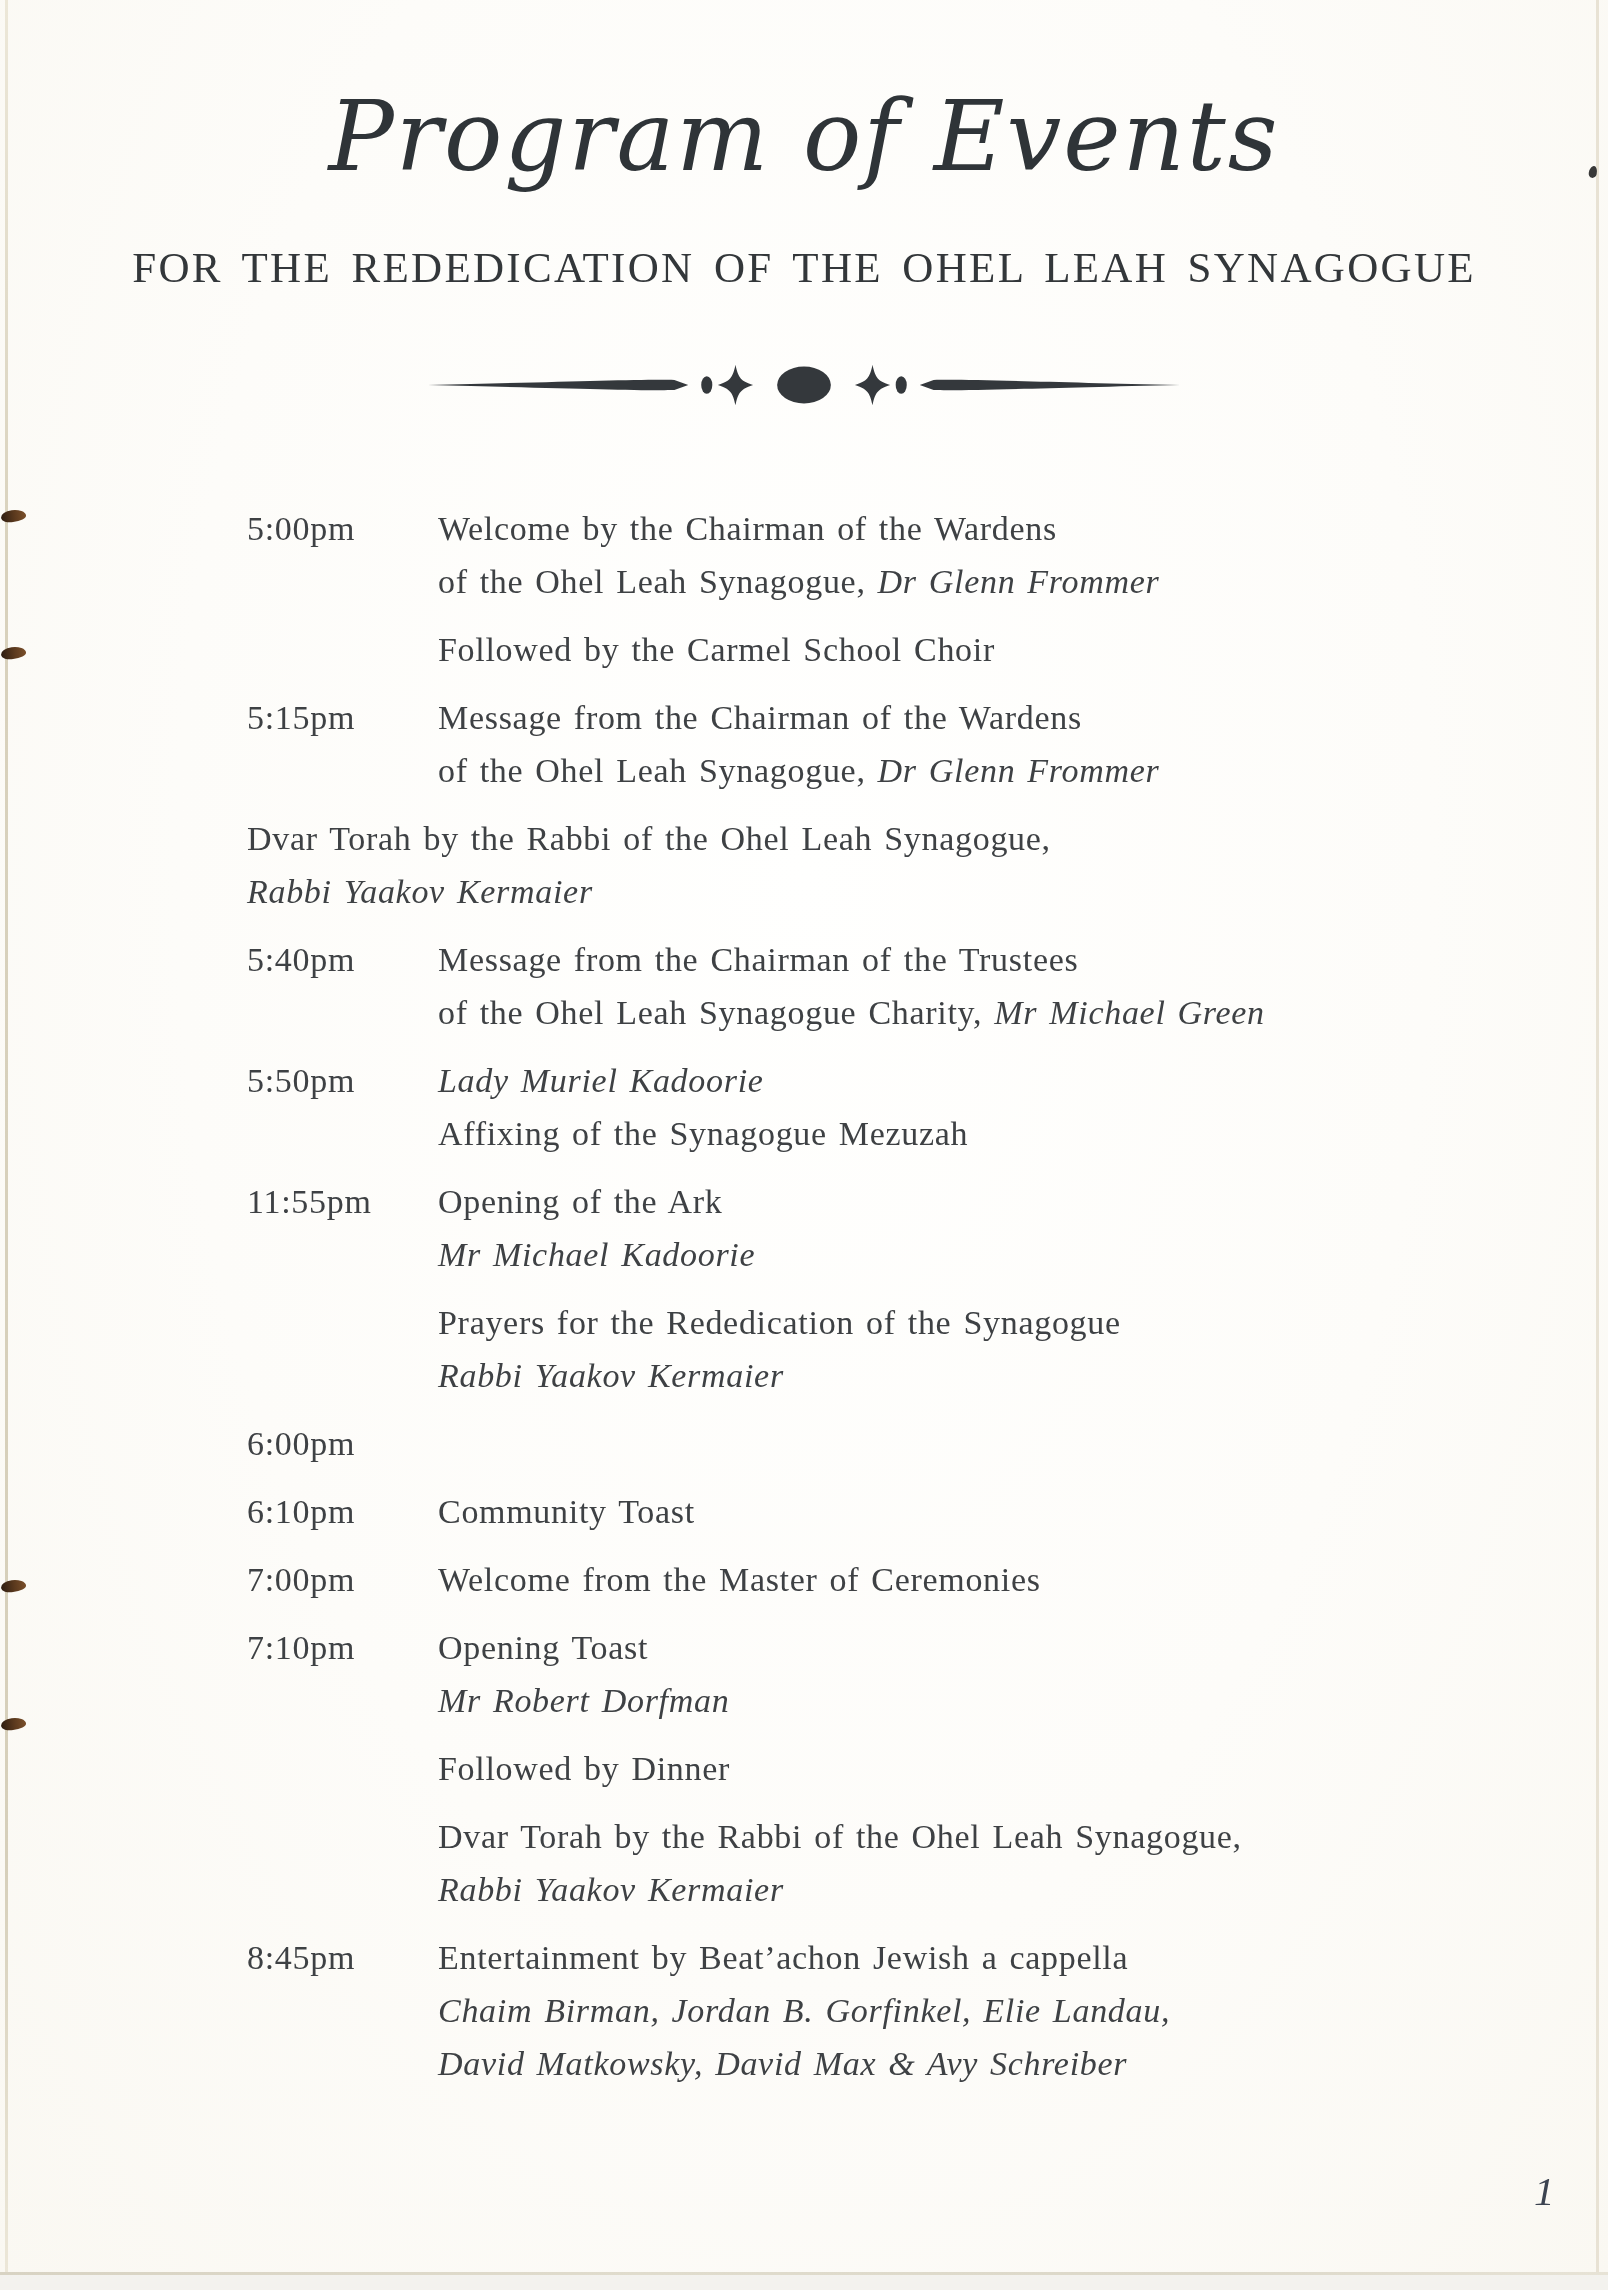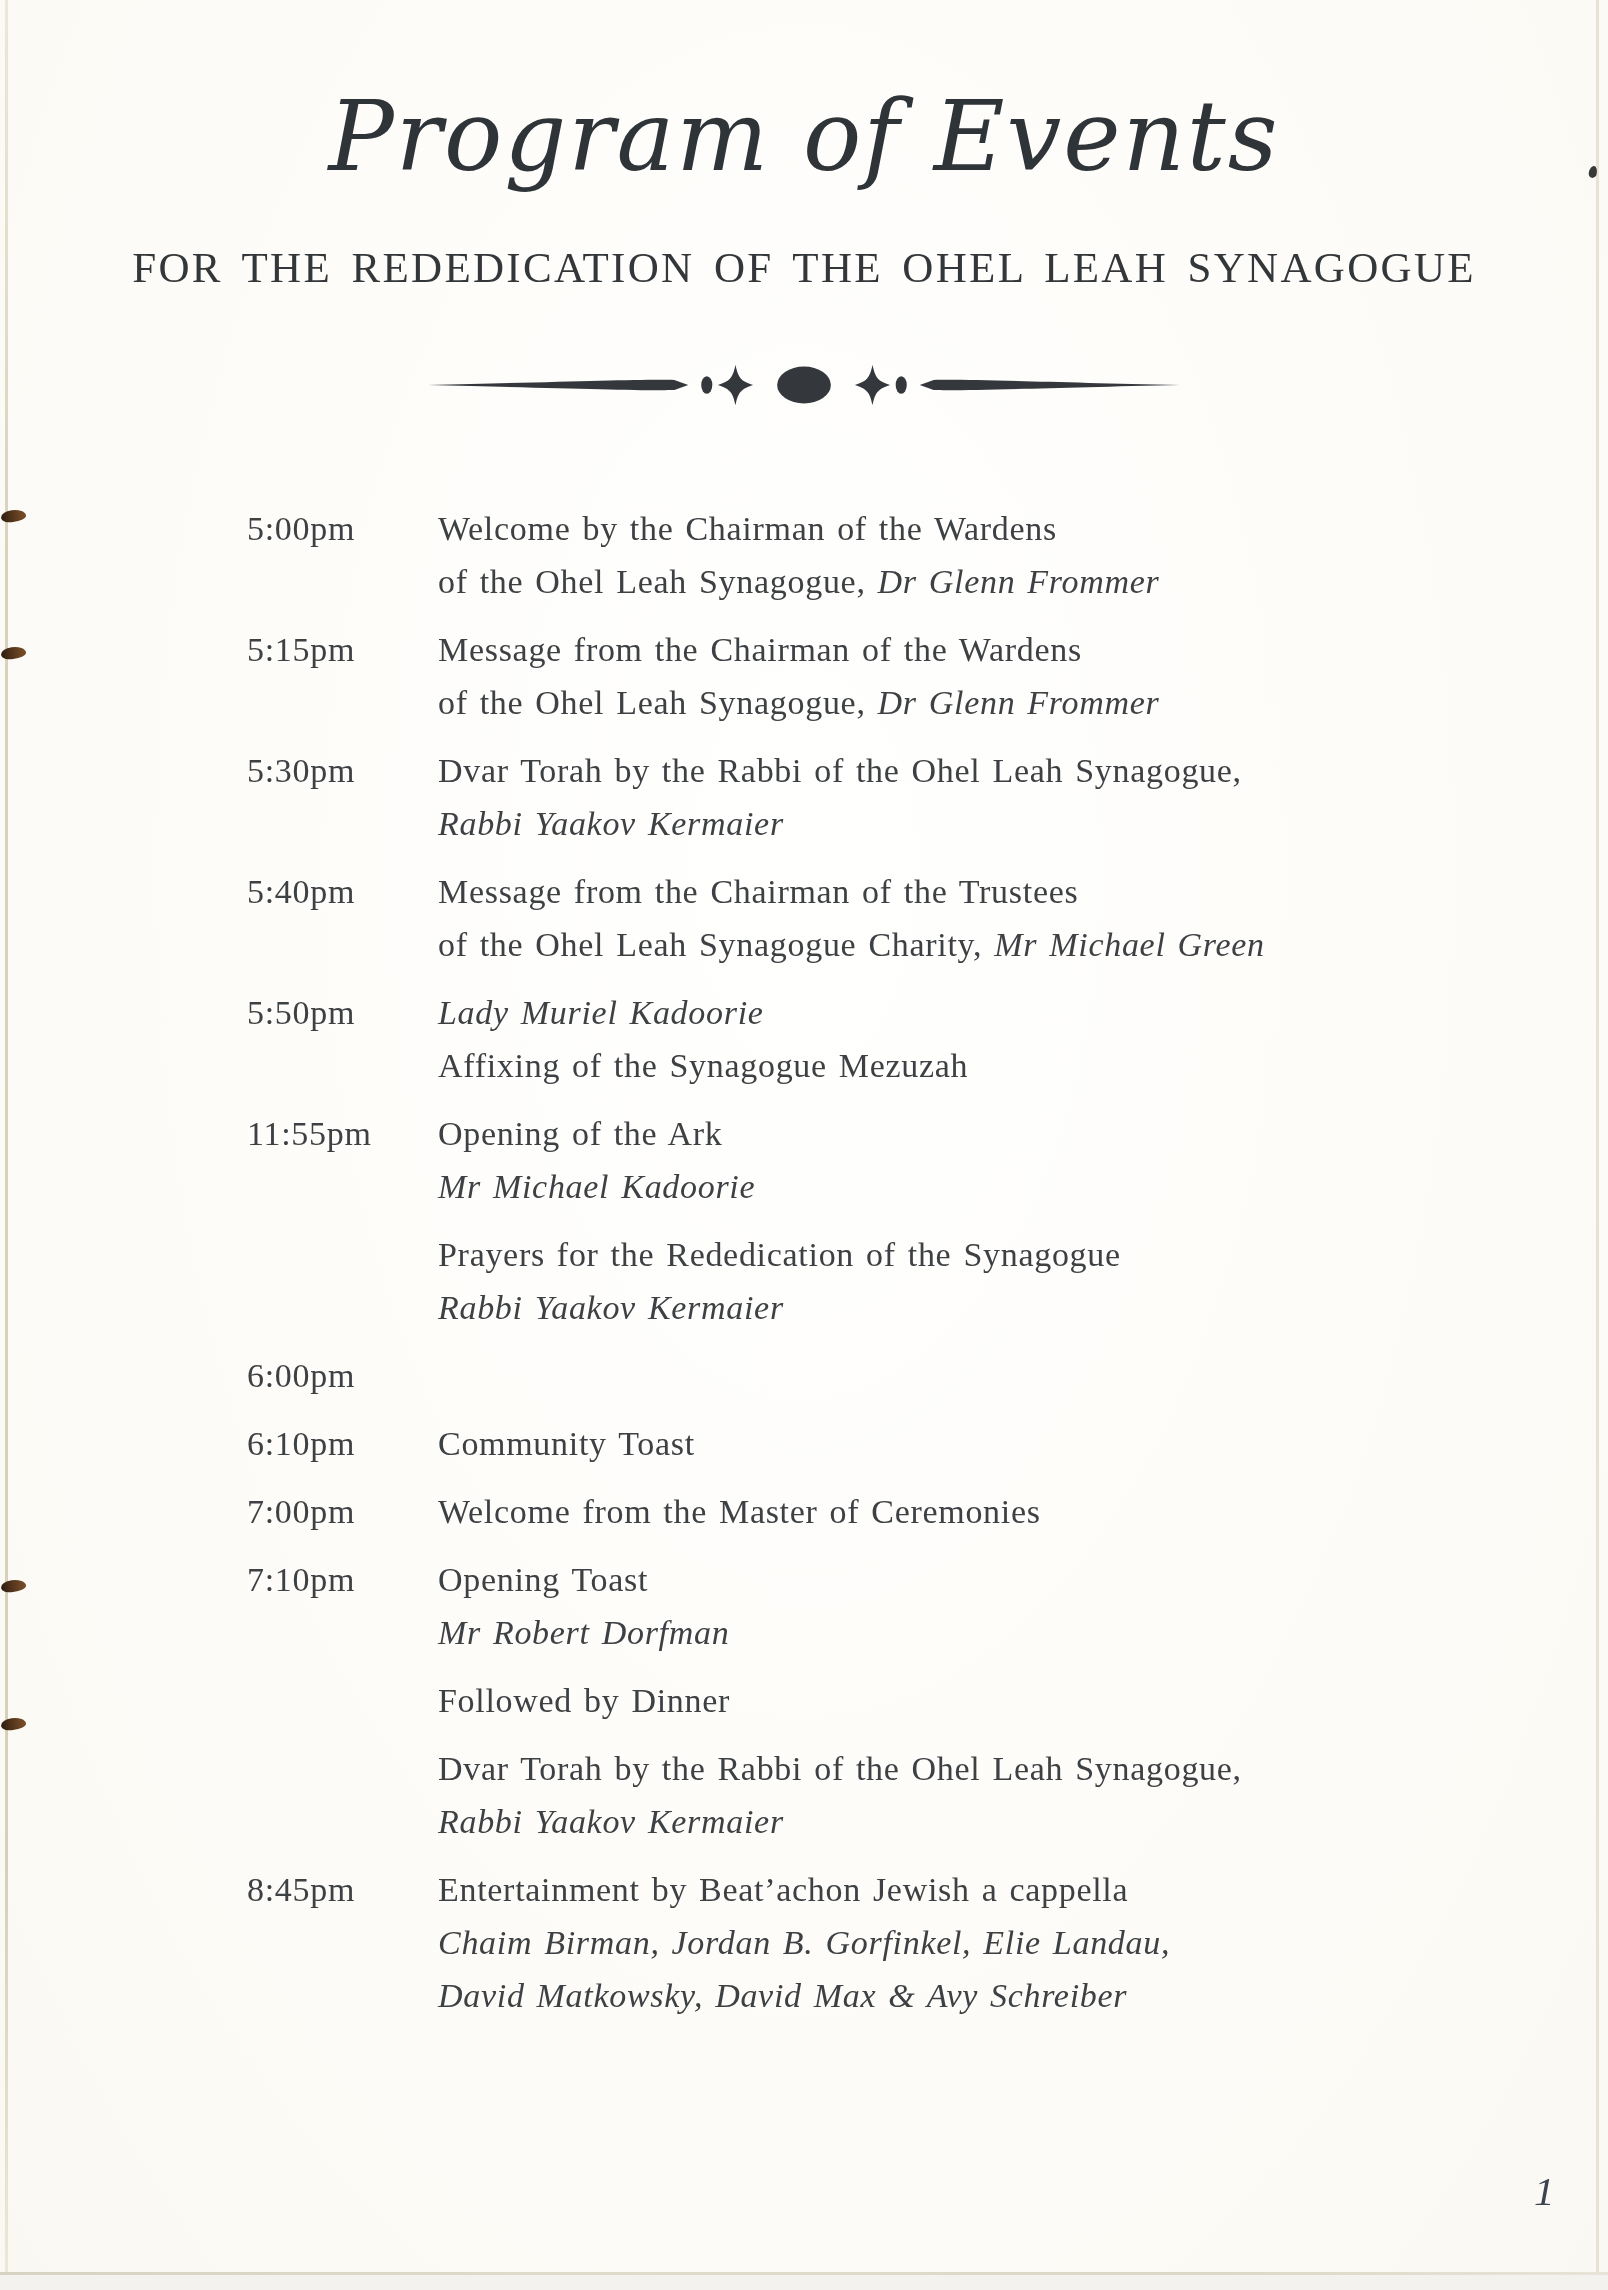--- a/index.html
+++ b/index.html
@@ -110,28 +110,33 @@
 
   <main class="schedule">
       <div class="event-row">
         <div class="event-time">5:00pm</div>
         <div class="event-body">
           <div class="event-line"><span>Welcome by the Chairman of the Wardens</span></div>
           <div class="event-line"><span>of the Ohel Leah Synagogue, </span><span class="it">Dr Glenn Frommer</span></div>
         </div>
       </div>
       <div class="event-row">
+        <div class="event-time"></div>
+        <div class="event-body">
+          <div class="event-line"><span>Followed by the Carmel School Choir</span></div>
+        </div>
+      </div>
+      <div class="event-row">
         <div class="event-time">5:15pm</div>
         <div class="event-body">
           <div class="event-line"><span>Message from the Chairman of the Wardens</span></div>
           <div class="event-line"><span>of the Ohel Leah Synagogue, </span><span class="it">Dr Glenn Frommer</span></div>
         </div>
       </div>
       <div class="event-row">
-        <div class="event-time">5:30pm</div>
         <div class="event-body">
           <div class="event-line"><span>Dvar Torah by the Rabbi of the Ohel Leah Synagogue,</span></div>
           <div class="event-line"><span class="it">Rabbi Yaakov Kermaier</span></div>
         </div>
       </div>
       <div class="event-row">
         <div class="event-time">5:40pm</div>
         <div class="event-body">
           <div class="event-line"><span>Message from the Chairman of the Trustees</span></div>
           <div class="event-line"><span>of the Ohel Leah Synagogue Charity, </span><span class="it">Mr Michael Green</span></div>

